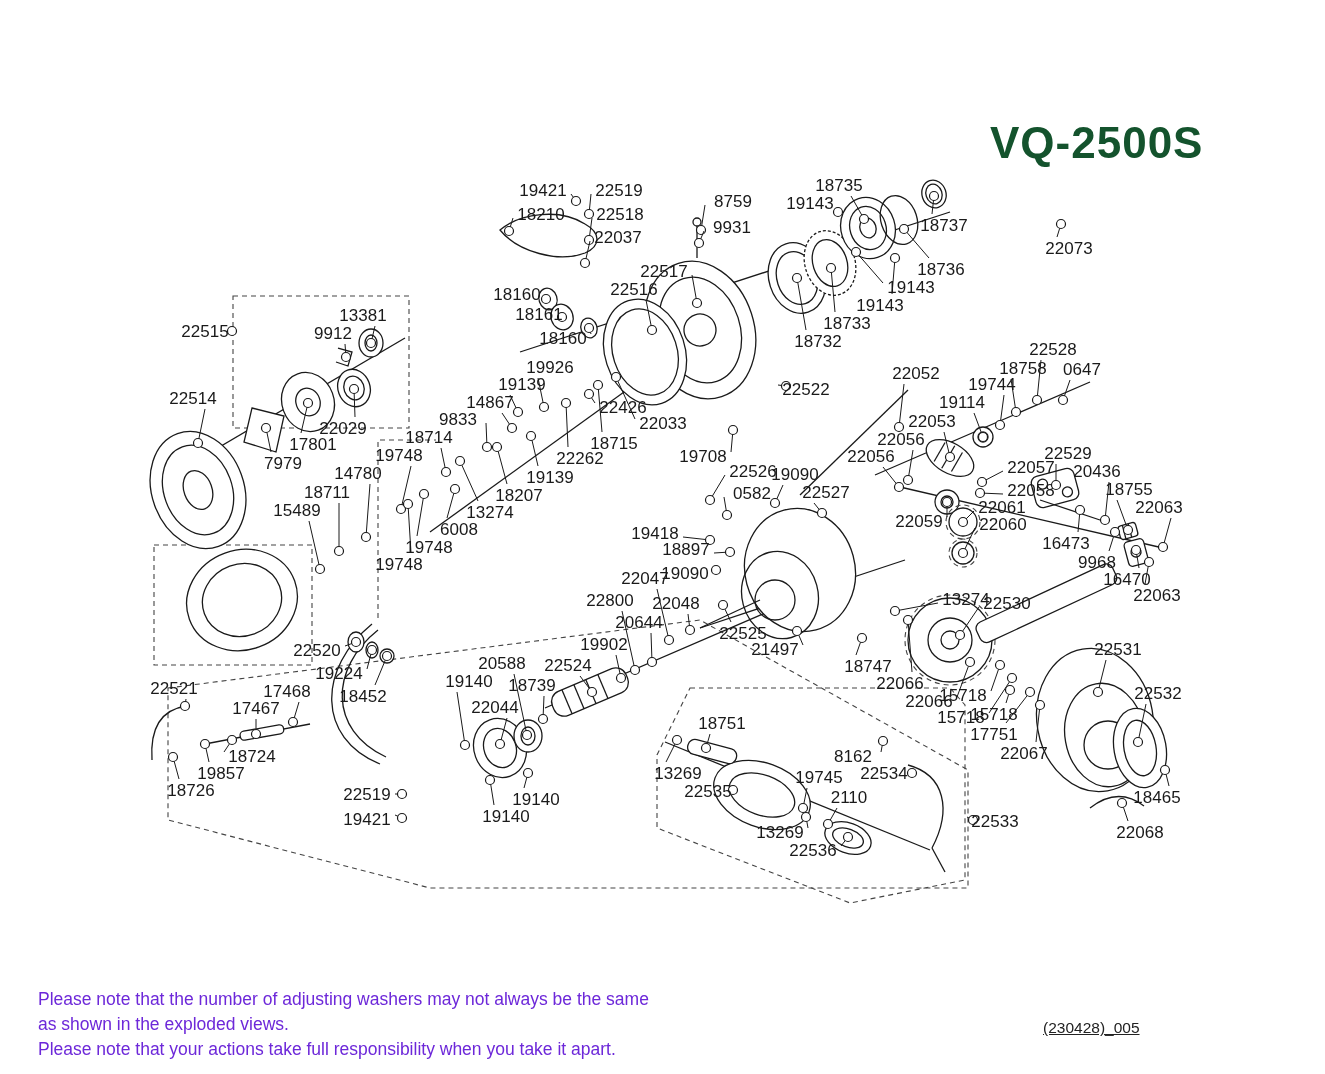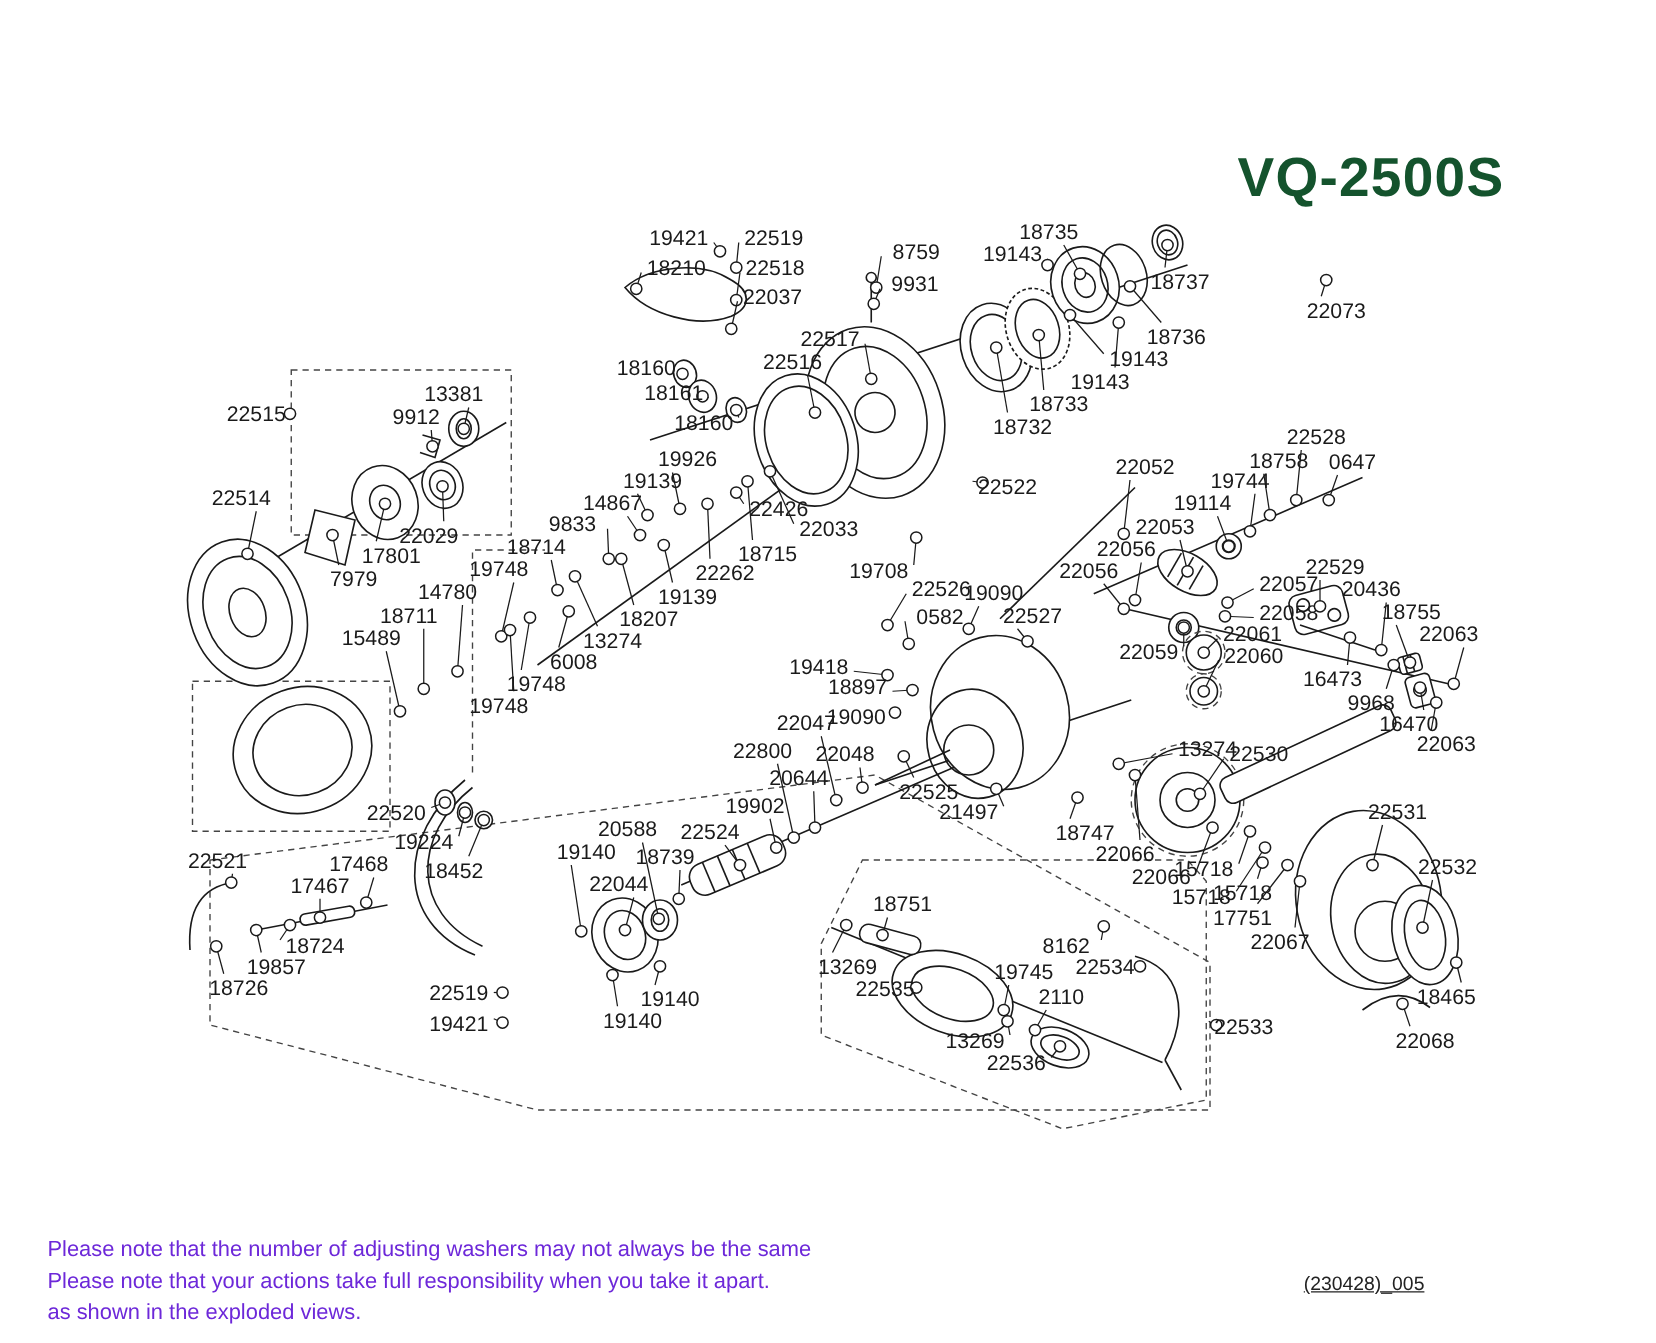--- a/index.html
+++ b/index.html
@@ -587,18 +587,18 @@
       <text x="536" y="805" text-anchor="middle" class="part-label">19140</text>
       <line x1="494" y1="805" x2="490" y2="780" class="lead"></line>
       <circle cx="490" cy="780" r="4.5" class="pt"></circle>
       <text x="506" y="822" text-anchor="middle" class="part-label">19140</text>
     </svg>
 
   <div class="title">VQ-2500S</div>
 
   <div class="notes">
     <div>Please note that the number of adjusting washers may not always be the same</div>
+    <div>as shown in the exploded views.</div>
     <div>Please note that your actions take full responsibility when you take it apart.</div>
-    <div>as shown in the exploded views.</div>
   </div>
 
   <div class="docnum">(230428)_005</div>
 </div>
 
 </body></html>

